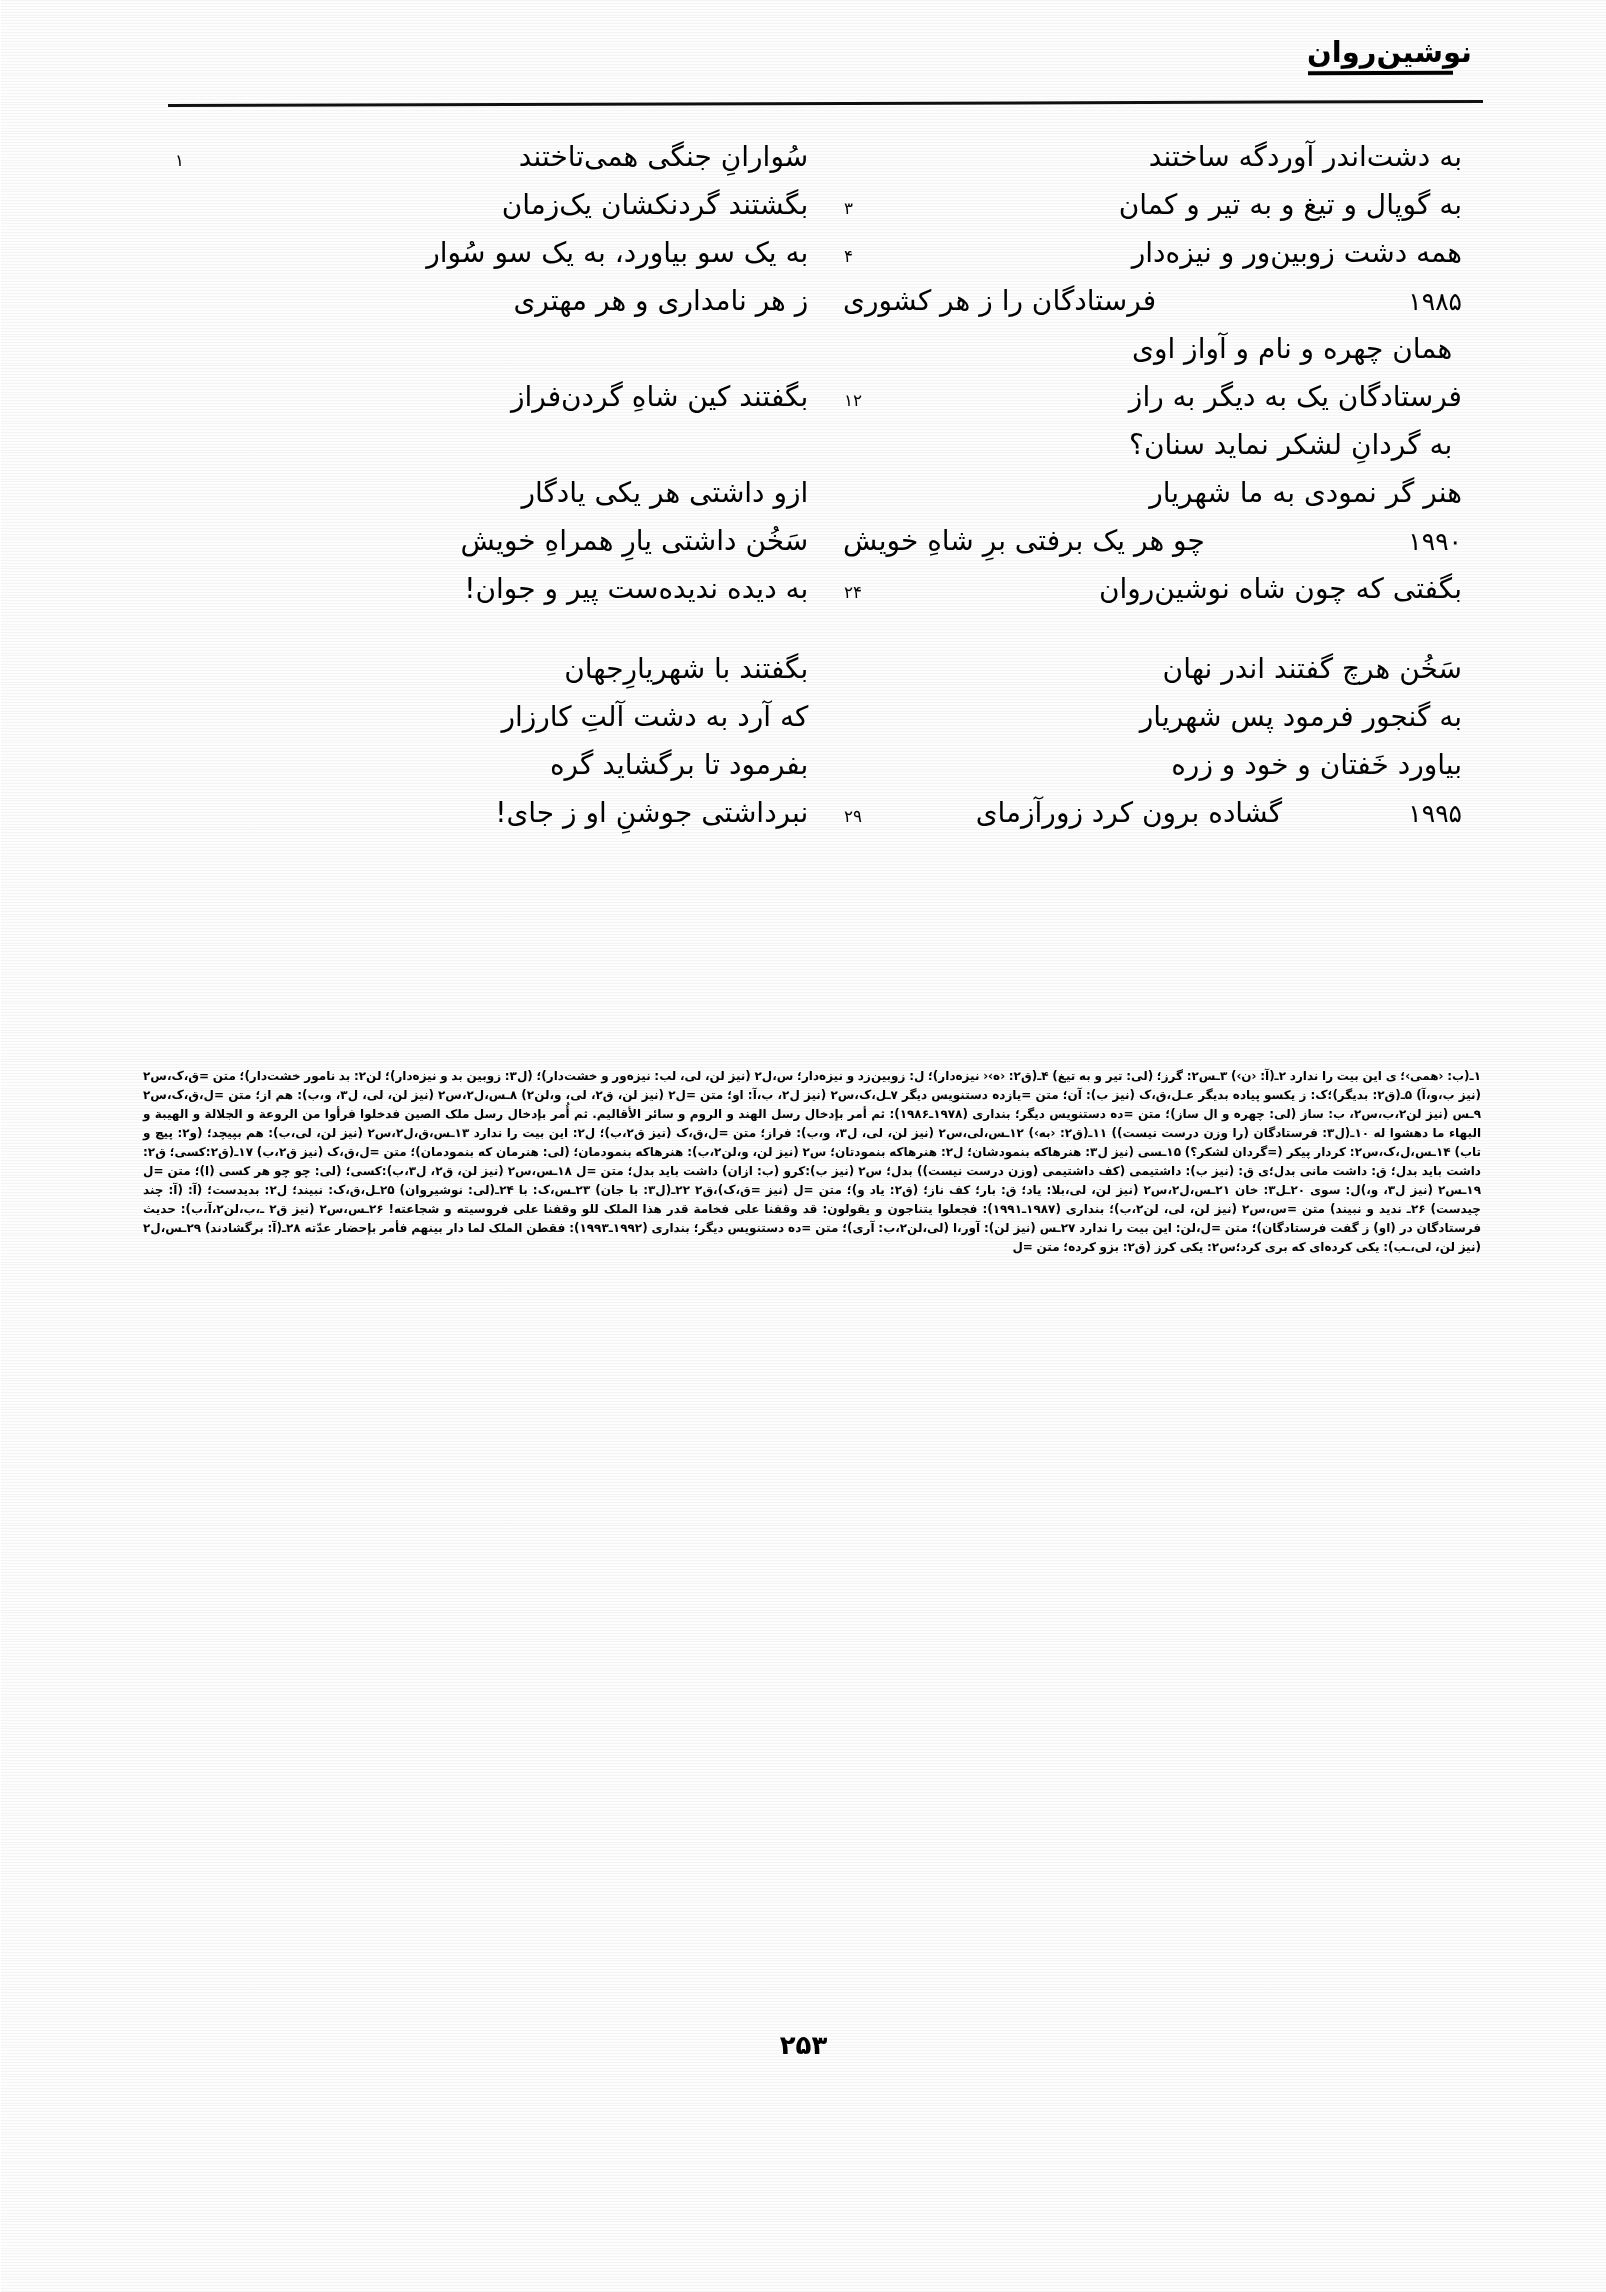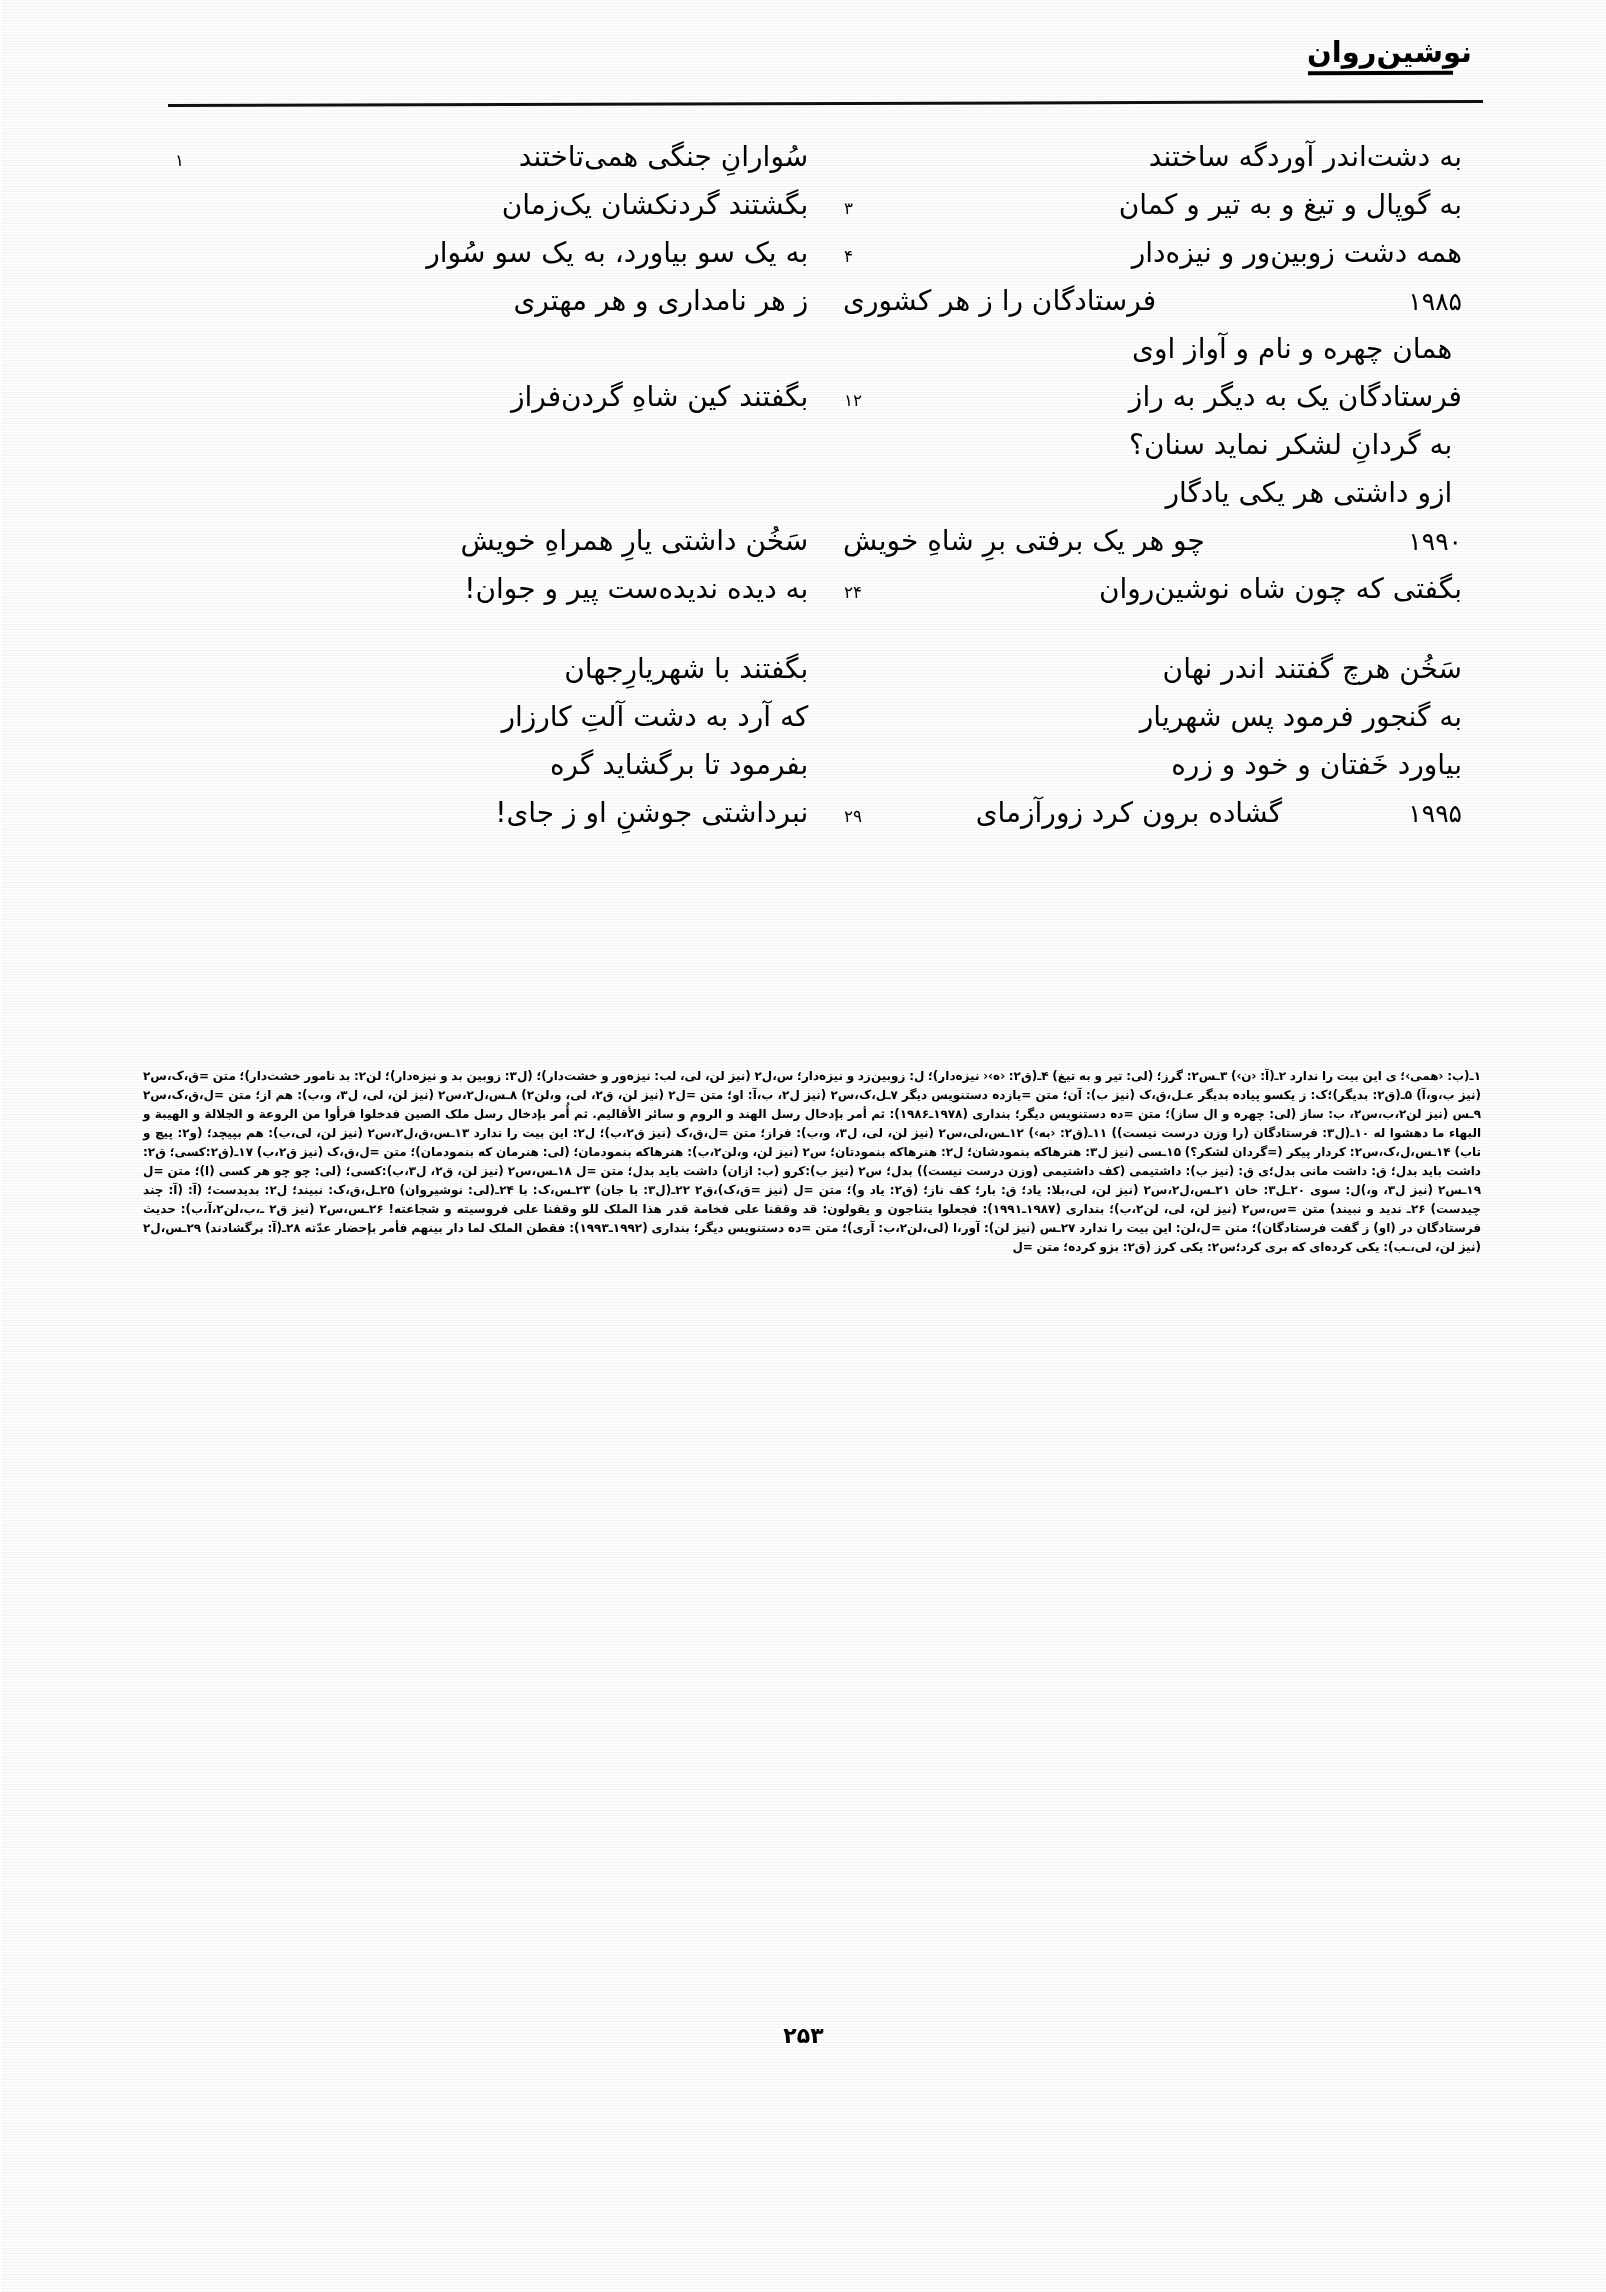--- a/index.html
+++ b/index.html
@@ -89,24 +89,24 @@
     text-align:justify;
     font-size:12px;
     line-height:1.58;
     font-weight:bold;
     word-spacing:-0.5px;
   }
   .apparatus .note{display:inline;}
   
   .folio{
     position:absolute;
-    bottom:244px;
+    bottom:232px;
     left:0;right:0;
     text-align:center;
-    font-size:22px;
+    font-size:26px;
     font-weight:bold;
     letter-spacing:1px;
   }
   .scan{
     position:absolute;inset:0;
     pointer-events:none;
     opacity:.035;
     background:
       repeating-linear-gradient(0deg, #000 0 1px, transparent 1px 2.9px);
   }
@@ -180,20 +180,23 @@
         </div>
       </div>
 
       <div class="bayt">
         <div class="hem left">
           <span class="w">به گردانِ لشکر نماید سنان؟</span>
         </div>
       </div>
 
       <div class="bayt">
+        <div class="hem">
+          <span class="w">هنر گر نمودی به ما شهریار</span>
+        </div>
         <div class="hem left">
           <span class="w">ازو داشتی هر یکی یادگار</span>
         </div>
       </div>
 
       <div class="bayt">
         <div class="hem">
           <span class="lineno">۱۹۹۰</span>
           <span class="w">چو هر یک برفتی برِ شاهِ خویش</span>
         </div>

